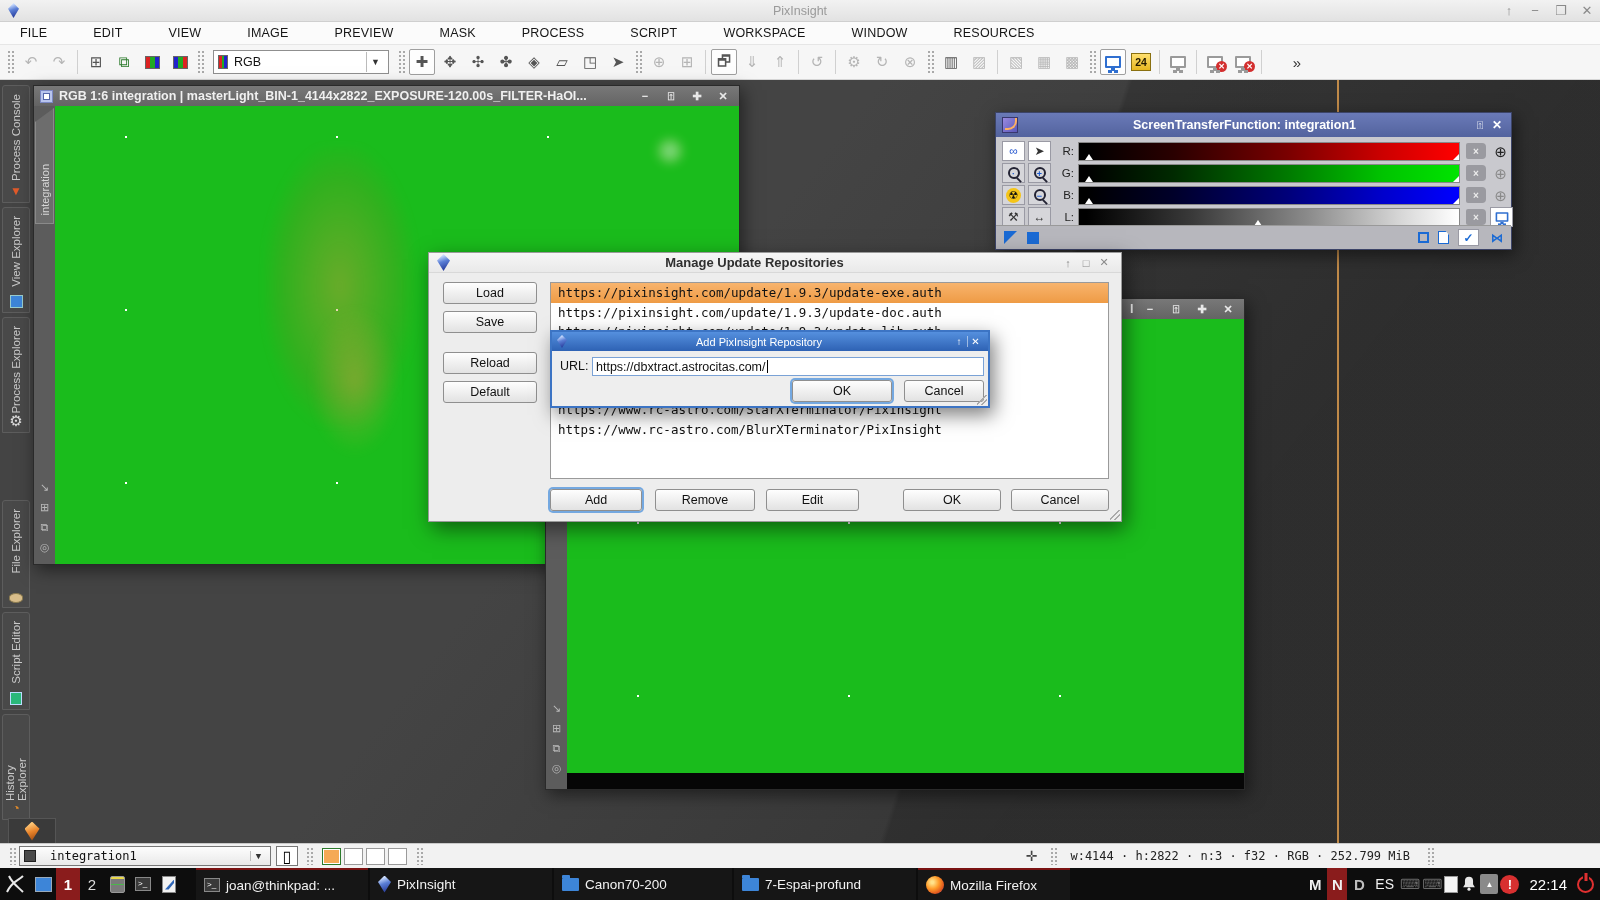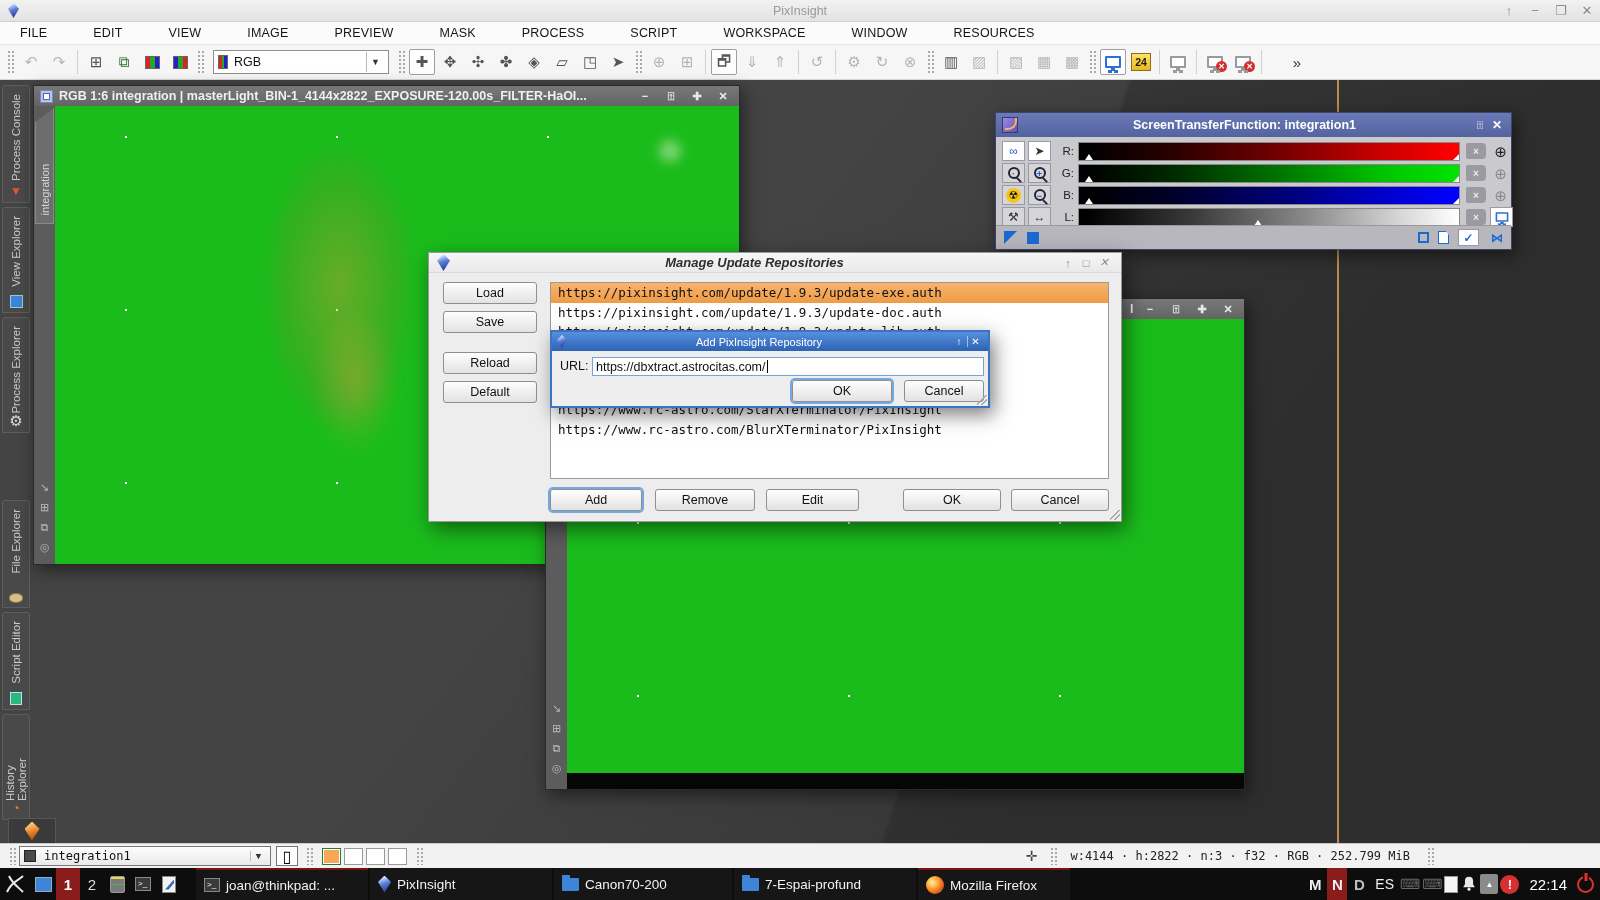--- a/index.html
+++ b/index.html
@@ -84,42 +84,42 @@
     display:flex;align-items:center;padding:0 8px;gap:10px;}
   .lens{width:12px;height:12px;border:2px solid #223;border-radius:50%;position:relative;font-size:9px;font-weight:bold;color:#1a5ad0;line-height:11px;text-align:center;}
   .lens:after{content:"";position:absolute;right:-4px;bottom:-4px;width:6px;height:2px;background:#223;transform:rotate(45deg);}
   .rad{width:15px;height:15px;border-radius:50%;background:#f5c518;color:#111;font-size:11px;line-height:15px;text-align:center;}
   
   .btn{display:flex;align-items:center;justify-content:center;background:linear-gradient(#fefefe,#e2e2e2);
     border:1px solid #8f8f8f;border-radius:3px;font-size:12.5px;color:#111;}
   .btn.focus{box-shadow:0 0 0 2px #74a8e0;}
   #repo-dlg{left:428px;top:252px;width:694px;height:270px;background:#ededed;border:1px solid #9a9a9a;
     box-shadow:4px 7px 20px rgba(0,0,0,.5);}
-  #repo-title{height:20px;display:flex;align-items:center;padding:0 8px;background:linear-gradient(#f6f6f6,#e9e9e9);border-bottom:1px solid #d8d8d8;font-style:italic;}
+  #repo-title{height:20px;display:flex;align-items:center;padding:0 8px;background:linear-gradient(#f6f6f6,#e9e9e9);border-bottom:1px solid #d8d8d8;}
   #repo-title .t{flex:1;text-align:center;font-weight:bold;color:#2f2f2f;font-size:13px;}
   .px-diamond{width:13px;height:17px;background:linear-gradient(160deg,#cfe0ff 15%,#5b7fd6 45%,#2a3f9e 85%);
     clip-path:polygon(50% 0,100% 38%,50% 100%,0 38%);}
   .dlgctl{color:#8a8a8a;font-size:11px;width:18px;text-align:center;}
   #repo-list{position:absolute;left:121px;top:29px;width:559px;height:197px;background:#fff;border:1px solid #9a9a9a;overflow:hidden;}
   .repo-row{height:19.5px;line-height:19.5px;padding-left:7px;font-size:12.5px;color:#111;white-space:nowrap;}
   .repo-row.sel{background:linear-gradient(#f8b46d,#ee9b45);}
   #add-dlg{left:550px;top:330px;width:440px;height:78px;background:#eeeeee;border:2px solid #3c74c4;
     box-shadow:4px 7px 18px rgba(0,0,0,.5);}
   #add-title{height:19px;background:linear-gradient(#5590de,#2e62b4);display:flex;align-items:center;padding:0 5px;}
   #add-title .t{flex:1;text-align:center;color:#fff;font-weight:normal;font-size:11px;}
   #add-title .c{color:#fff;font-size:10px;width:16px;text-align:center;}
   #url-field{position:absolute;left:40px;top:25px;width:392px;height:19px;background:#fff;border:1px solid #7aa2d6;
     font-size:12.5px;color:#111;display:flex;align-items:center;padding:0 3px;}
   .caret{width:1px;height:13px;background:#000;margin-left:1px;}
   .gripcorner{position:absolute;right:1px;bottom:1px;width:10px;height:10px;
     background:linear-gradient(135deg,transparent 45%,#aaa 45% 55%,transparent 55%,transparent 70%,#aaa 70% 80%,transparent 80%);}
   
   #statusbar{left:0;top:843px;width:1600px;height:25px;background:#f2f2f2;border-top:1px solid #c9c9c9;
     display:flex;align-items:center;padding:0 6px;}
-  #viewdd{width:252px;height:20px;background:linear-gradient(#fdfdfd,#e9e9e9);border:1px solid #777;display:flex;align-items:center;gap:8px;padding:0 4px;font-size:12px;color:#111;}
+  #viewdd{width:252px;height:20px;background:linear-gradient(#fdfdfd,#e9e9e9);border:1px solid #777;display:flex;align-items:center;gap:14px;padding:0 4px;font-size:12px;color:#111;}
   #viewdd .dd{margin-left:auto;width:16px;text-align:center;font-size:9px;color:#333;border-left:1px solid #bbb;}
   .wsq{width:19px;height:17px;border:1px solid #9a9a9a;background:#fff;margin-right:3px;}
   .wsq.on{background:#f5a955;border-color:#2b7a2b;box-shadow:inset 0 0 0 1px #fff;}
   #imginfo{font-size:12px;color:#222;}
   #fav-tab{left:8px;top:818px;width:48px;height:25px;background:#3a3a3a;border:1px solid #555;border-bottom:none;
     display:flex;align-items:center;justify-content:center;}
   .seal{width:15px;height:19px;background:linear-gradient(160deg,#ffc878 15%,#e8832a 50%,#9e4a10 90%);
     clip-path:polygon(50% 0,100% 38%,50% 100%,0 38%);}
   
   #taskbar{left:0;top:868px;width:1600px;height:32px;background:#0d0d0d;display:flex;align-items:center;color:#eee;}

